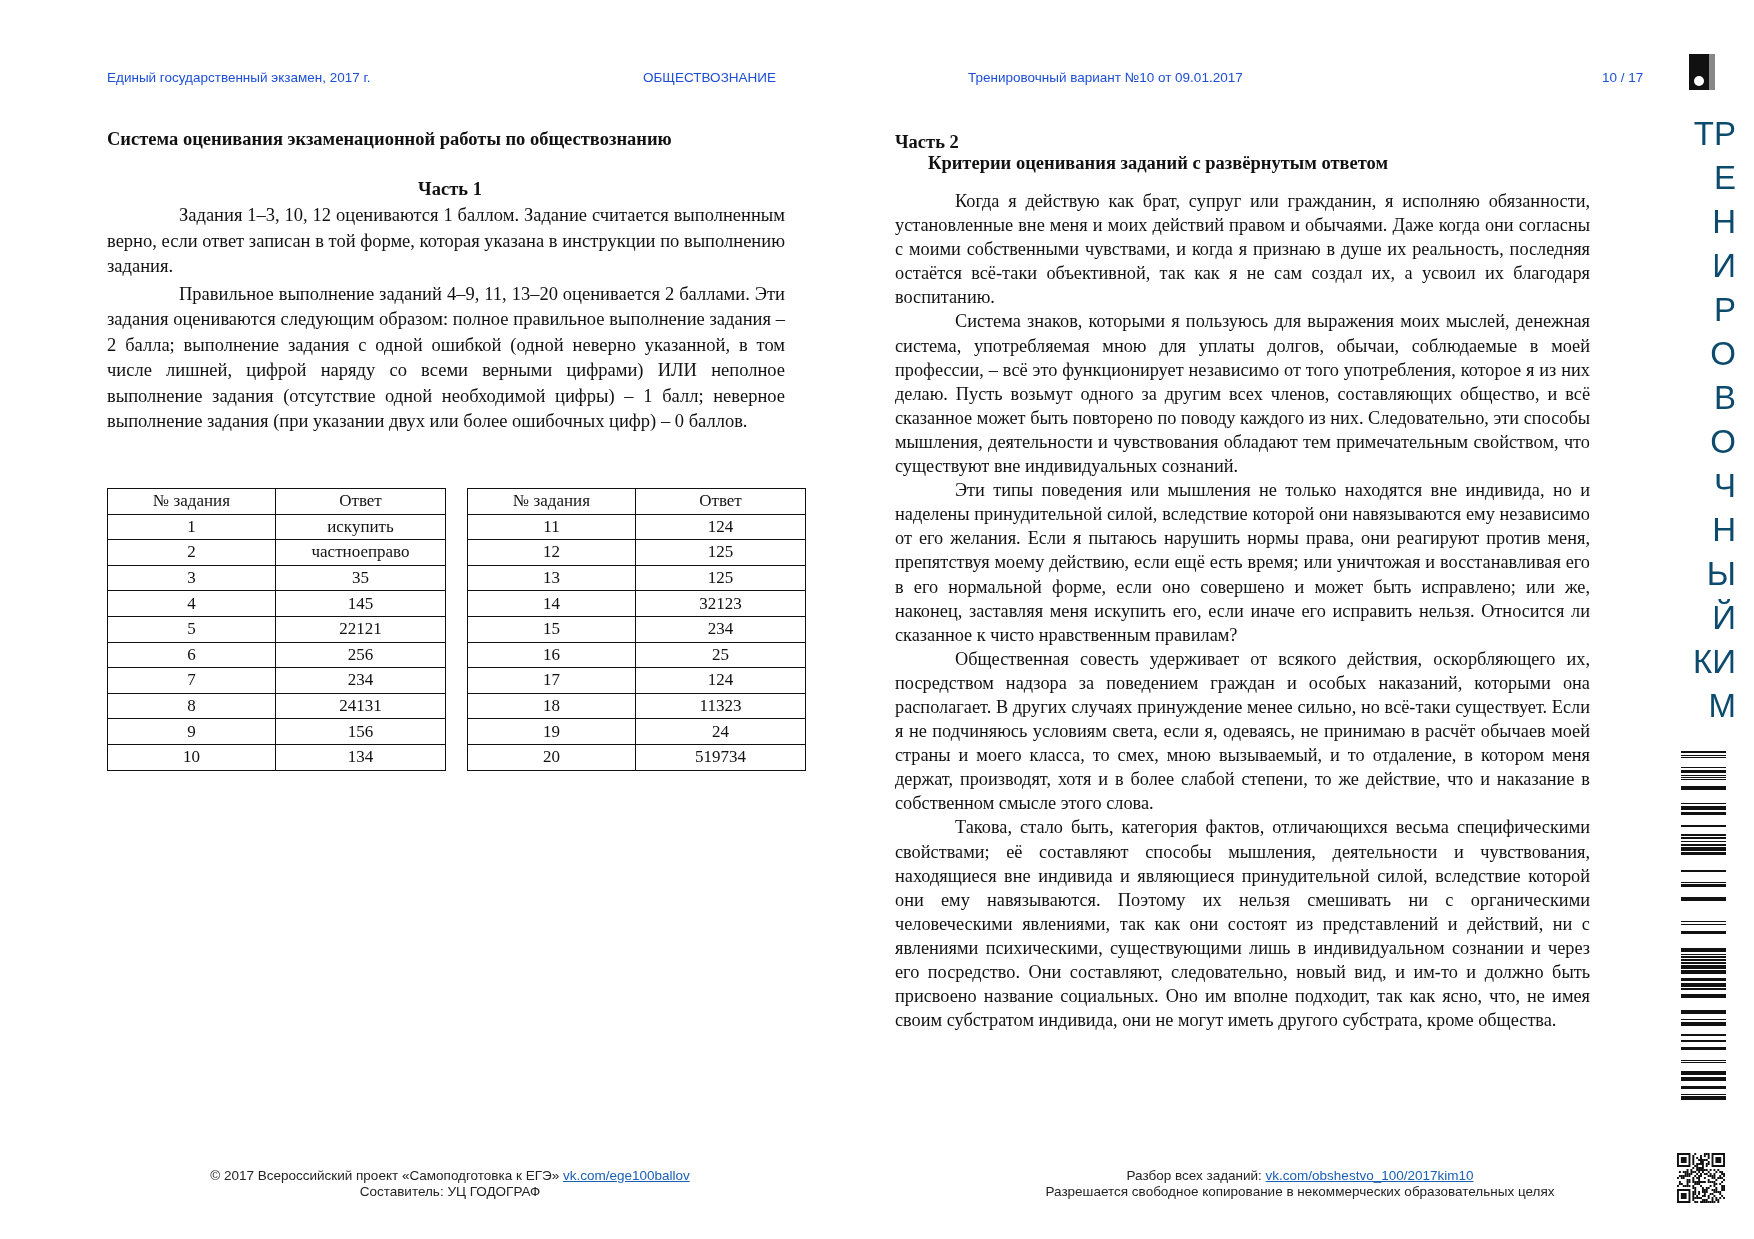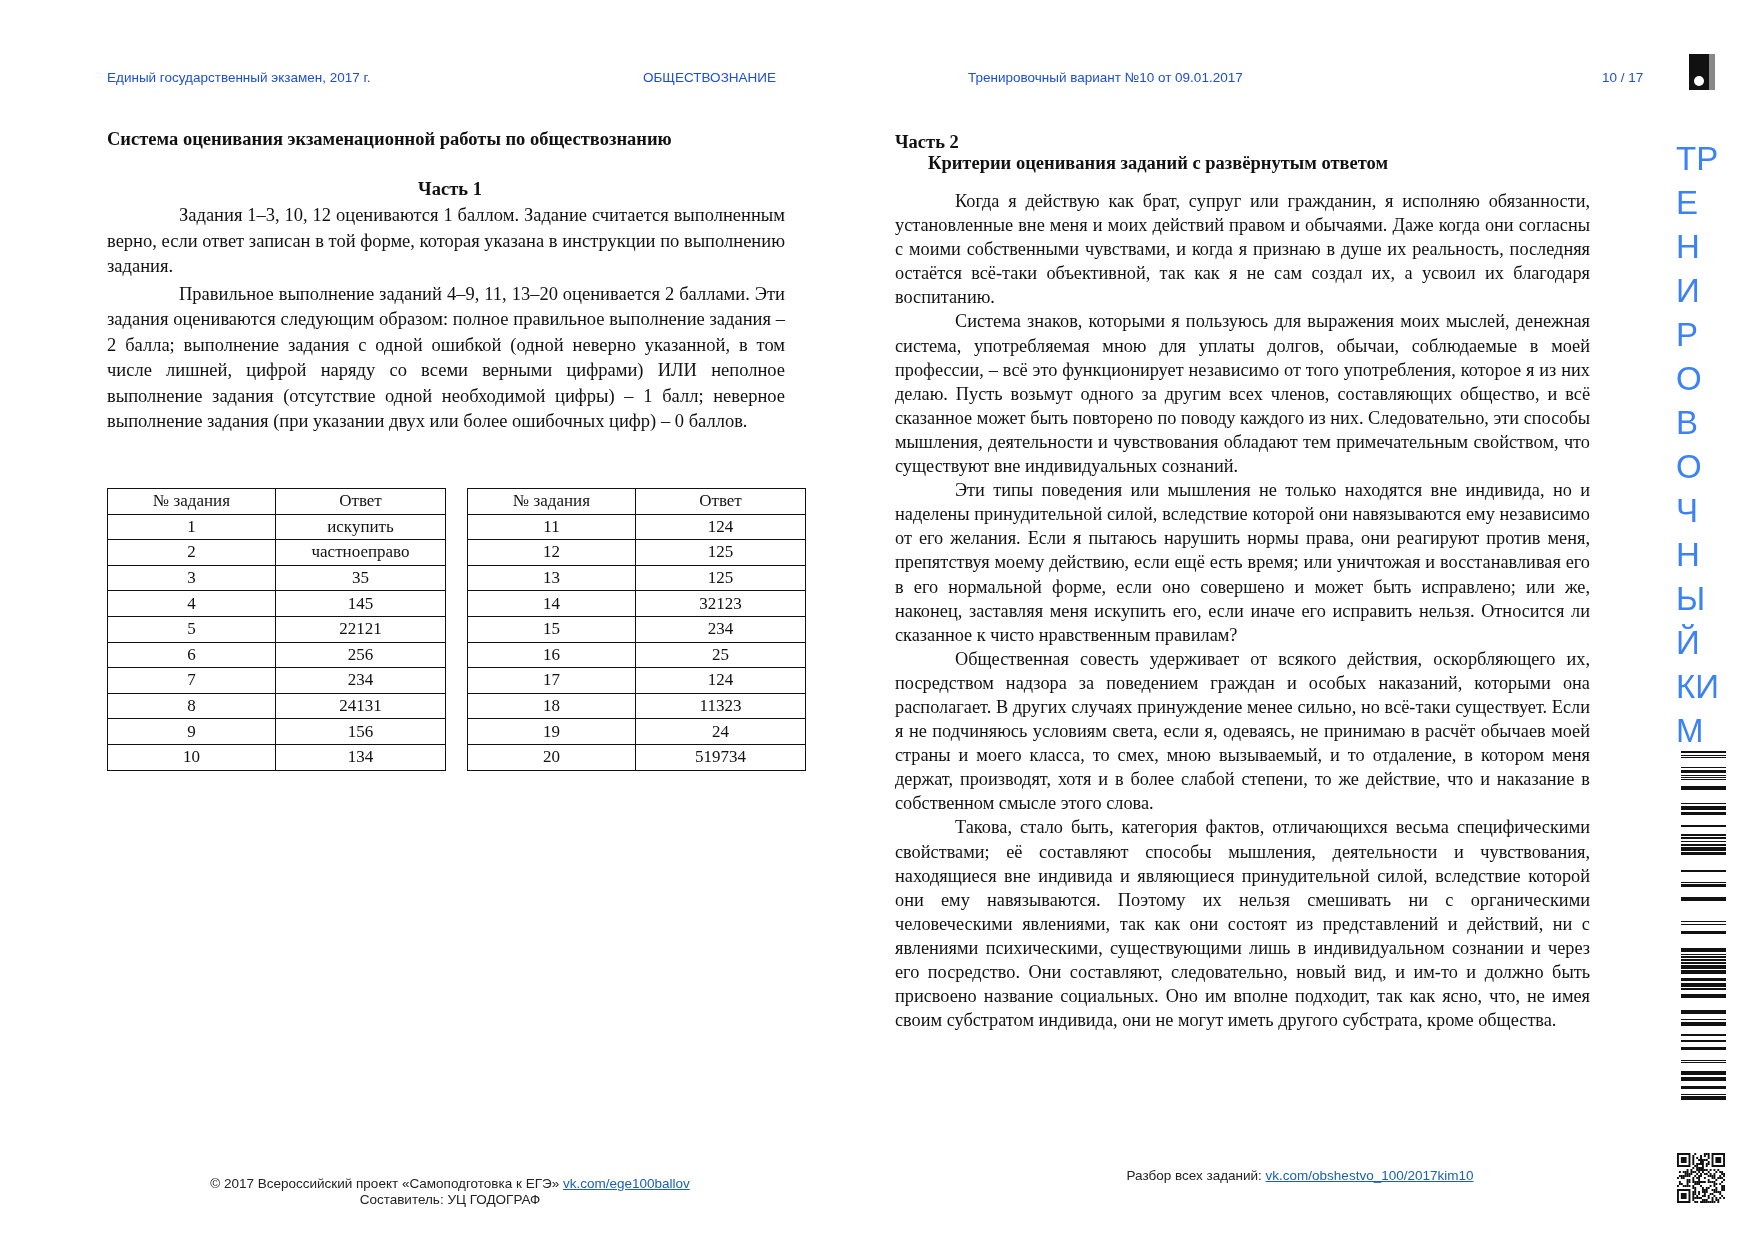--- a/index.html
+++ b/index.html
@@ -29,28 +29,28 @@
   #right-text { left:895px; width:695px; top:189px; line-height:24.1px; font-size:18.3px; }
   #right-text p { text-indent:60px; }
 
   table.ans { position:absolute; top:488px; border-collapse:collapse; font-size:17px; }
   table.ans td, table.ans th { border:1.5px solid #111; height:24.6px; padding:0; text-align:center; font-weight:normal; }
   table.ans .c1 { width:167px; }
   table.ans .c2 { width:169px; }
   #tbl-left { left:107px; }
   #tbl-right { left:467px; }
 
-  .vtxt { position:absolute; left:1676px; top:137px; width:60px; font-size:33px; line-height:44px; text-align:left; color:#3b82f6; }
+  .vtxt { position:absolute; left:1676px; top:112px; width:60px; font-size:33px; line-height:44px; text-align:right; color:#0c4a6e; }
   .vtxt div { height:44px; }
   #barcode { position:absolute; left:1681px; top:751px; width:45px; height:350px; }
   #qr { position:absolute; left:1677px; top:1153px; width:48px; height:50px; }
 
   .foot { position:absolute; font-size:13.5px; color:#222; text-align:center; white-space:nowrap; }
   .foot a { color:#1a5fb4; text-decoration:underline; }
-  #foot-left { left:150px; width:600px; top:1168px; line-height:16px;margin-top:8px; }
+  #foot-left { left:150px; width:600px; top:1168px; line-height:16px; }
   #foot-right { left:1000px; width:600px; top:1168px; line-height:16px; }
 </style>
 </head>
 <body>
 
 <div class="hdr sans" id="h-left">Единый государственный экзамен, 2017 г.</div>
 <div class="hdr sans" id="h-subj">ОБЩЕСТВОЗНАНИЕ</div>
 <div class="hdr sans" id="h-var">Тренировочный вариант  №10  от  09.01.2017</div>
 <div class="hdr sans" id="h-page">10 / 17</div>
 <div id="logo">
@@ -469,13 +469,14 @@
     <rect x="1" y="19" width="5" height="5" fill="#fff"></rect>
     <rect x="2" y="20" width="3" height="3" fill="#111"></rect>
   </svg>
 
 <div class="foot sans" id="foot-left">
   <div><span>© 2017 Всероссийский проект «Самоподготовка к ЕГЭ» </span><a>vk.com/ege100ballov</a></div>
   <div>Составитель: УЦ ГОДОГРАФ</div>
 </div>
 <div class="foot sans" id="foot-right">
   <div><span>Разбор всех заданий: </span><a>vk.com/obshestvo_100/2017kim10</a></div>
+  <div>Разрешается свободное копирование в некоммерческих образовательных целях</div>
 </div>
 
 </body></html>

